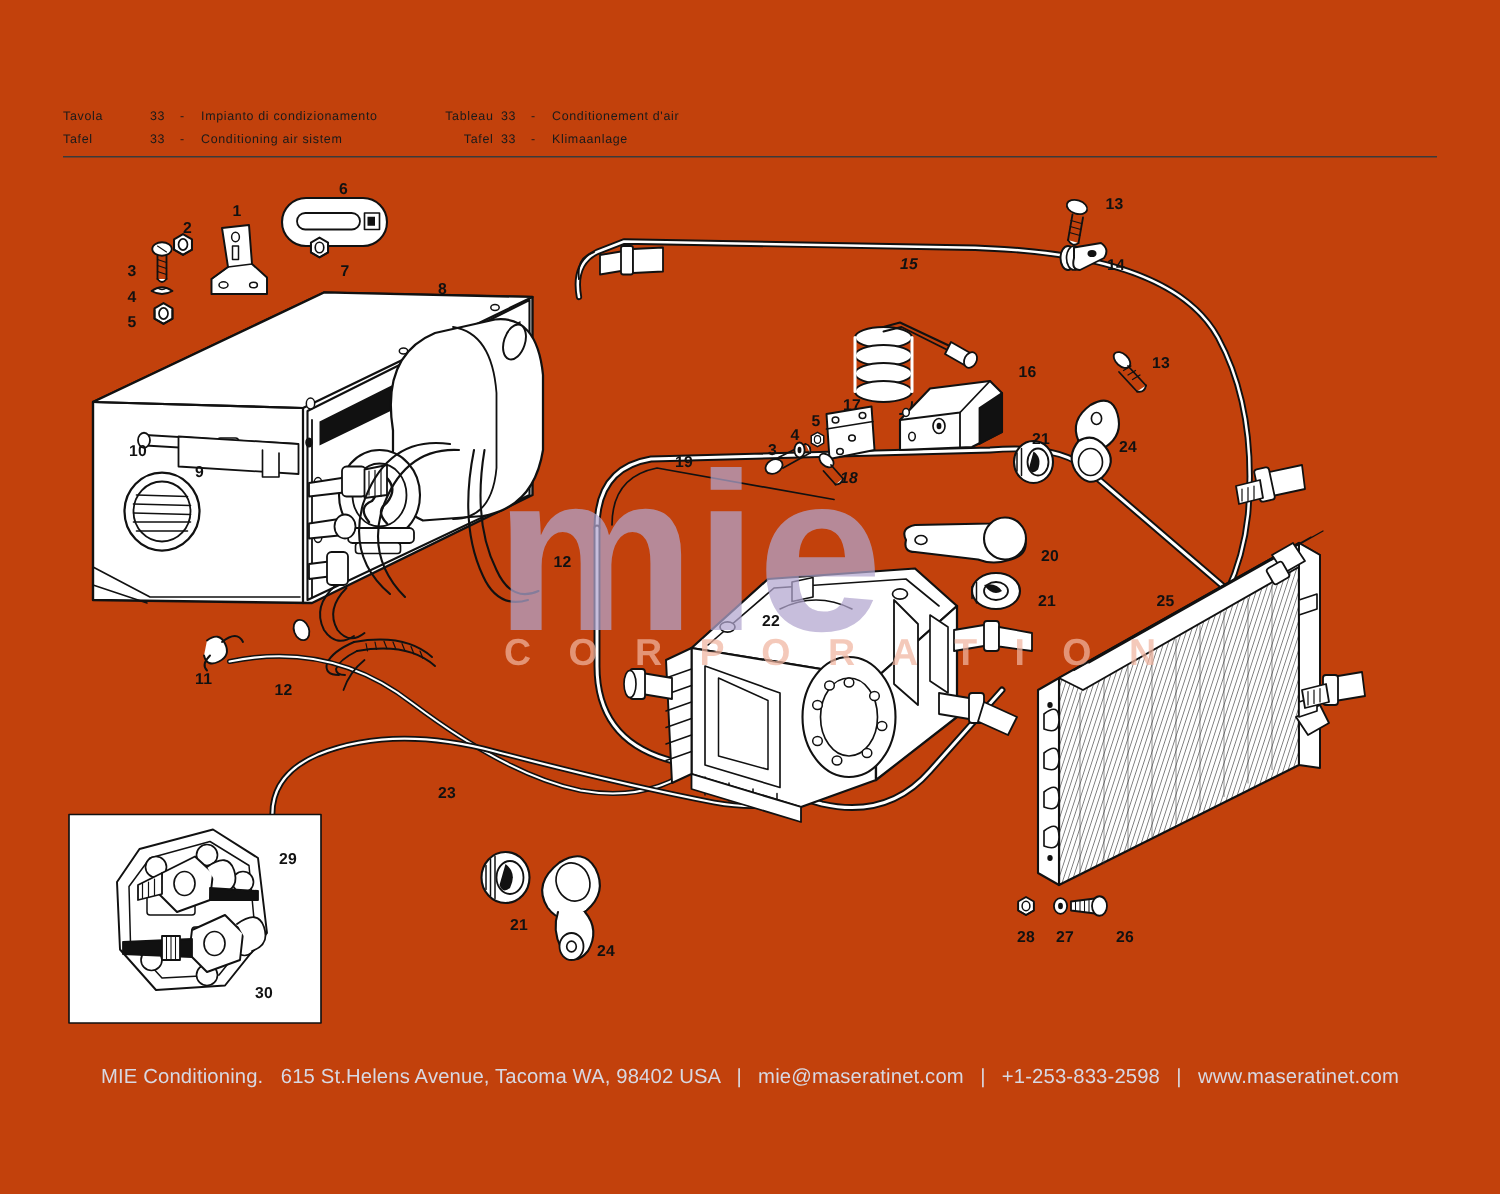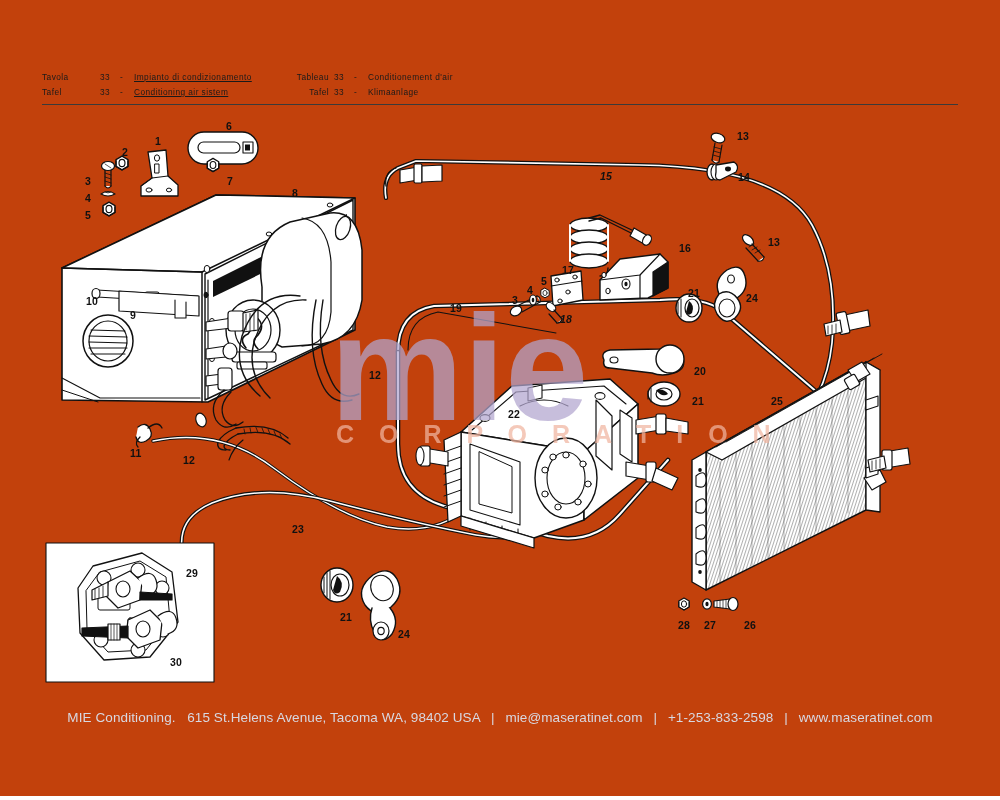--- a/index.html
+++ b/index.html
@@ -36,21 +36,21 @@
     font-size: 8.3px;
     color: #1a1a1a;
     letter-spacing: .45px;
   }
   .hdr-row.r1 { top: 0px; }
   .hdr-row.r2 { top: 15px; }
   .hc { position: absolute; white-space: nowrap; }
   .hc.lang  { left: 0px;   width: 48px; }
   .hc.num   { left: 58px;  }
   .hc.dash  { left: 78px;  }
-  .hc.desc  { left: 92px; text-decoration: underline;  }
+  .hc.desc  { left: 92px;  }
   .hc.lang2 { left: 235px; width: 52px; text-align: right; }
   .hc.num2  { left: 292px; }
   .hc.dash2 { left: 312px; }
   .hc.desc2 { left: 326px; }
   .hdr-rule {
     position: absolute;
     top: 104px;
     left: 42px;
     width: 916px;
     height: 1px;

